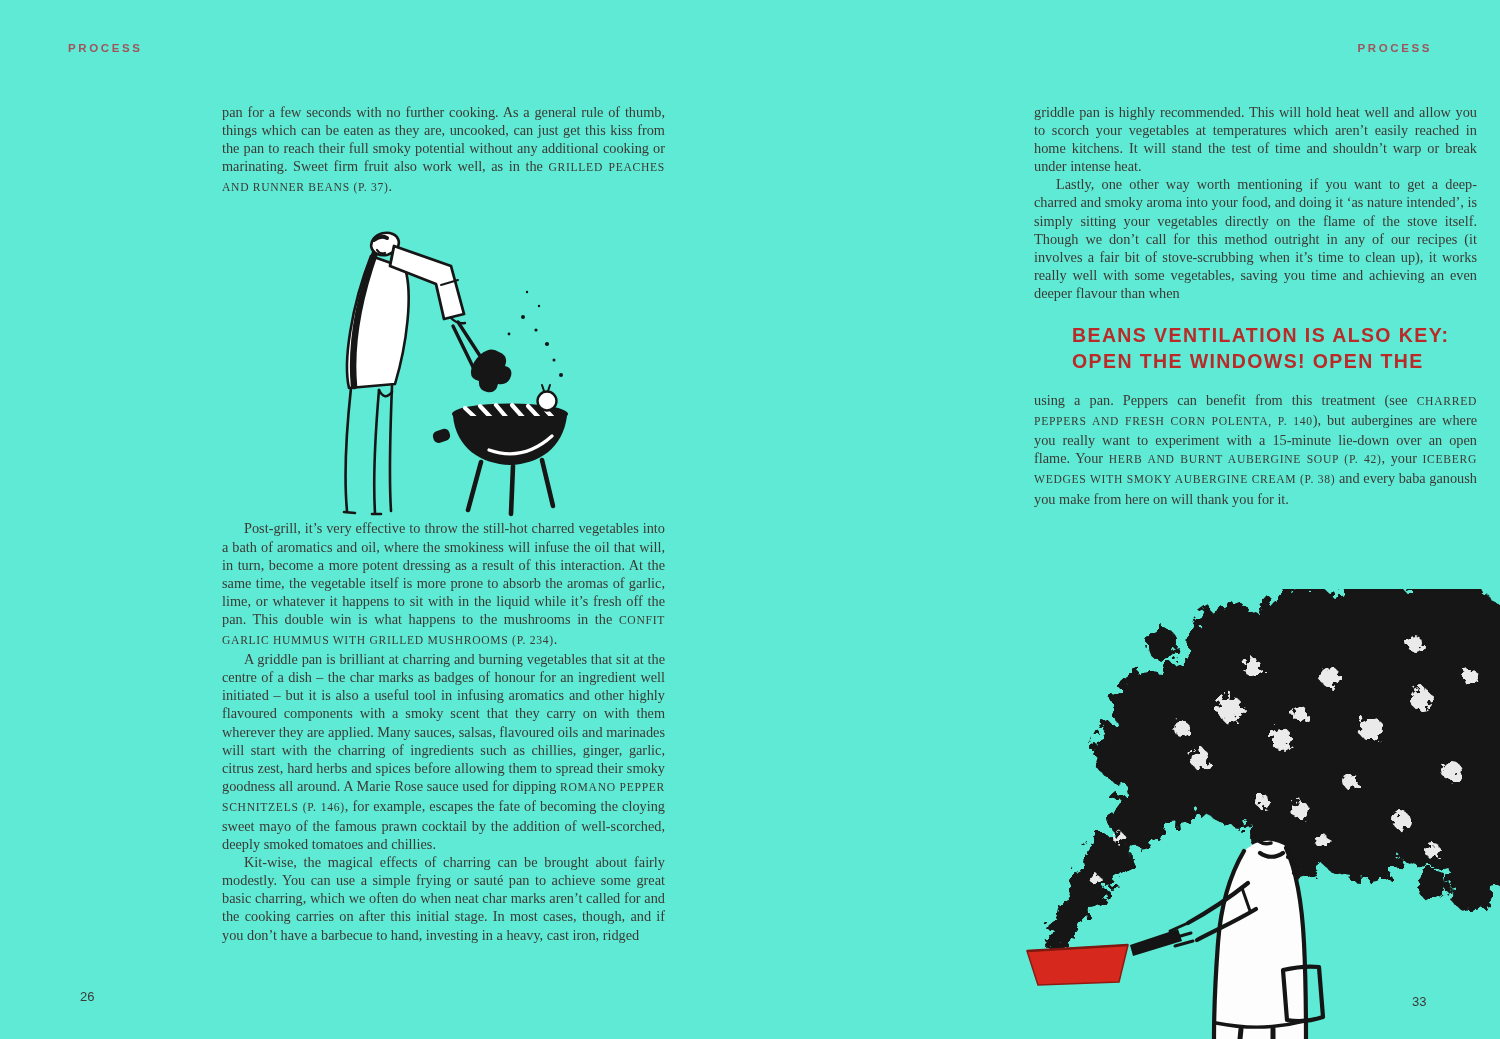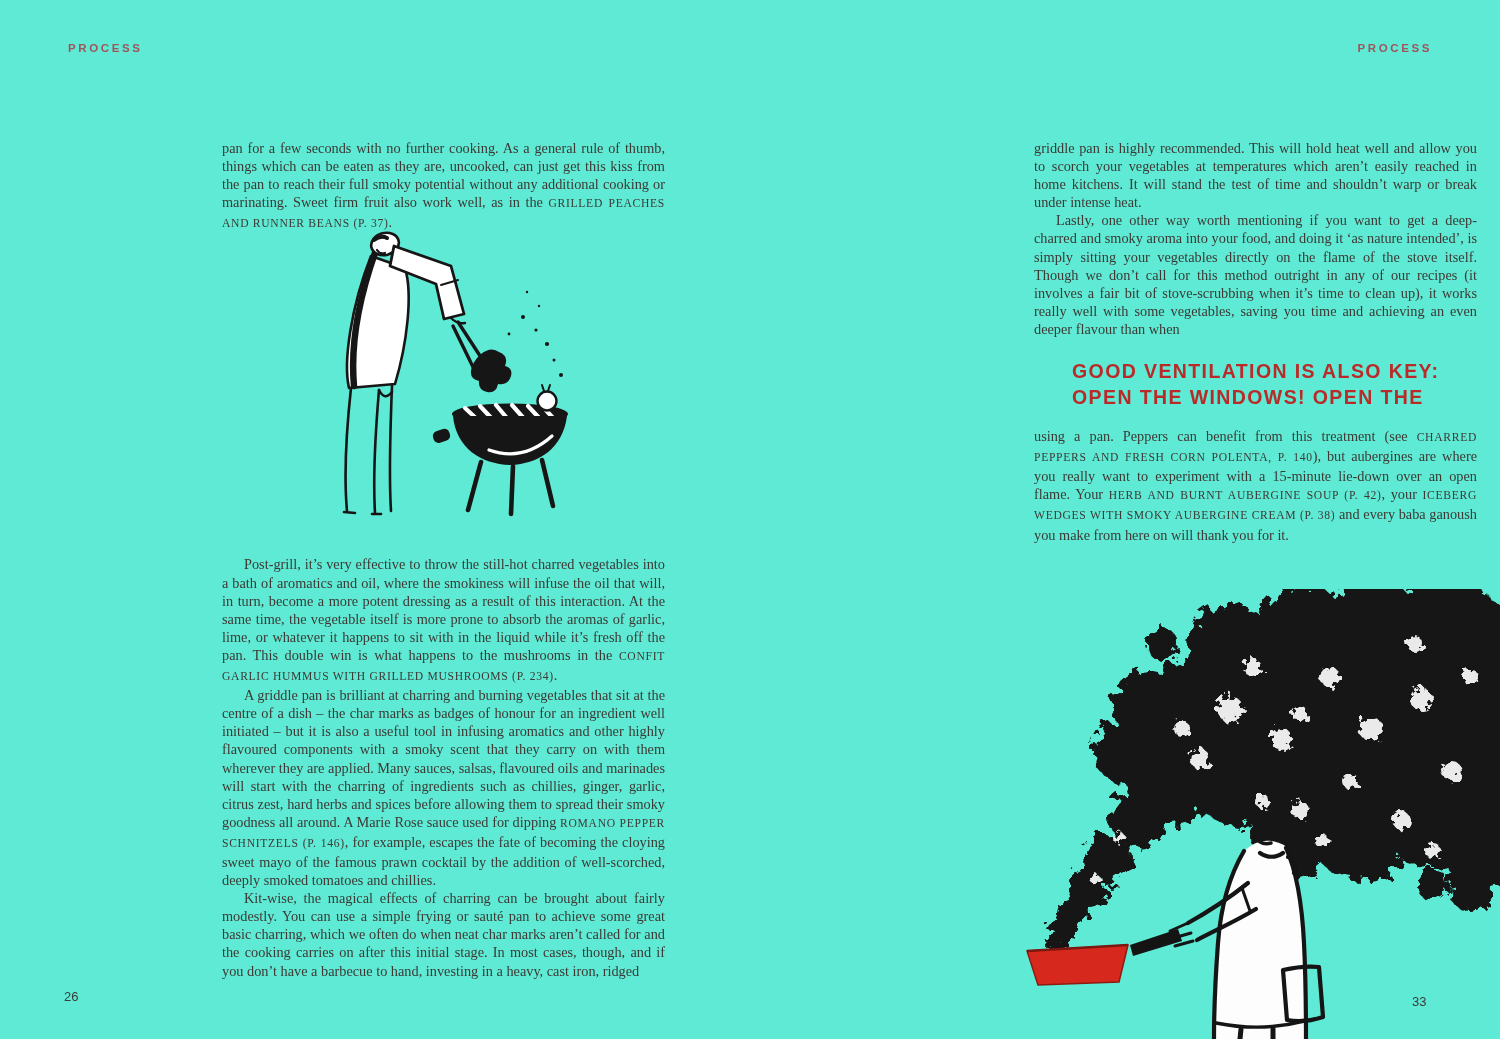--- a/index.html
+++ b/index.html
@@ -2,34 +2,34 @@
 <html><head>
 <meta charset="utf-8">
 <style>
   html,body{margin:0;padding:0;background:#e8e8e8;}
   .spread{position:relative;width:1500px;height:1039px;background:#5eead4;overflow:hidden;
           font-family:"Liberation Serif",serif;color:#3d3935;}
   .running-head{position:absolute;top:42px;font-family:"Liberation Sans",sans-serif;
           font-size:11.5px;font-weight:bold;letter-spacing:2.6px;color:#a0545c;}
   .running-head.left{left:68px;}
   .running-head.right{right:68px;}
-  .column{position:absolute;top:103px;width:443px;margin-top:36px;}
+  .column{position:absolute;top:103px;width:443px;}
   .column.left{left:222px;}
   .column.right{left:1034px;}
   .body-para{margin:0;font-size:14.3px;line-height:18.1px;text-align:justify;
           color:#3d3935;}
   .body-para.indent{text-indent:22px;}
   .sc{font-size:11.6px;letter-spacing:0.7px;}
   .illus-slot{position:relative;height:292px;margin:14px 0 16px 0;}
   .pullquote{margin:21px 0 17px 38px;font-family:"Liberation Sans",sans-serif;
           font-weight:bold;font-size:19.5px;line-height:25.5px;letter-spacing:1.4px;
           color:#b92a28;}
   .page-number{position:absolute;font-family:"Liberation Sans",sans-serif;
           font-size:13px;color:#3b3b3b;z-index:5;}
-  .page-number.left{left:64px;top:989px;text-align:right;}
+  .page-number.left{left:80px;top:989px;text-align:right;}
   .page-number.right{left:1412px;top:994px;}
   .illus-left{position:absolute;left:295px;top:222px;width:360px;height:300px;}
   .illus-right{position:absolute;left:1000px;top:589px;width:500px;height:450px;}
   svg{display:block;}
 </style>
 </head>
 <body>
 
 <div class="spread">
 
@@ -121,21 +121,21 @@
     </g>
   </svg>
 
   <div class="column right">
     <div>
         <p class="body-para"><span>griddle pan is highly recommended. This will hold heat well and allow you to scorch your vegetables at temperatures which aren’t easily reached in home kitchens. It will stand the test of time and shouldn’t warp or break under intense heat.</span></p>
         <p class="body-para indent"><span>Lastly, one other way worth mentioning if you want to get a deep-charred and smoky aroma into your food, and doing it ‘as nature intended’, is simply sitting your vegetables directly on the flame of the stove itself. Though we don’t call for this method outright in any of our recipes (it involves a fair bit of stove-scrubbing when it’s time to clean up), it works really well with some vegetables, saving you time and achieving an even deeper flavour than when</span></p>
       </div>
 
     <div class="pullquote">
-        <div>GOOD VENTILATION IS ALSO KEY:</div>
+        <div>BEANS VENTILATION IS ALSO KEY:</div>
         <div>OPEN THE WINDOWS! OPEN THE</div>
       </div>
 
     <div>
         <p class="body-para"><span>using a pan. Peppers can benefit from this treatment (see </span><span class="sc">CHARRED PEPPERS AND FRESH CORN POLENTA, P. 140</span><span>), but aubergines are where you really want to experiment with a 15-minute lie-down over an open flame. Your </span><span class="sc">HERB AND BURNT AUBERGINE SOUP (P. 42)</span><span>, your </span><span class="sc">ICEBERG WEDGES WITH SMOKY AUBERGINE CREAM (P. 38)</span><span> and every baba ganoush you make from here on will thank you for it.</span></p>
       </div>
   </div>
 
   <svg class="illus-right" viewBox="0 0 500 450" role="img" aria-label="Illustration of a cook in an apron holding a smoking red frying pan, the black smoke billowing into a huge cloud that forms her hair">
     <defs>

